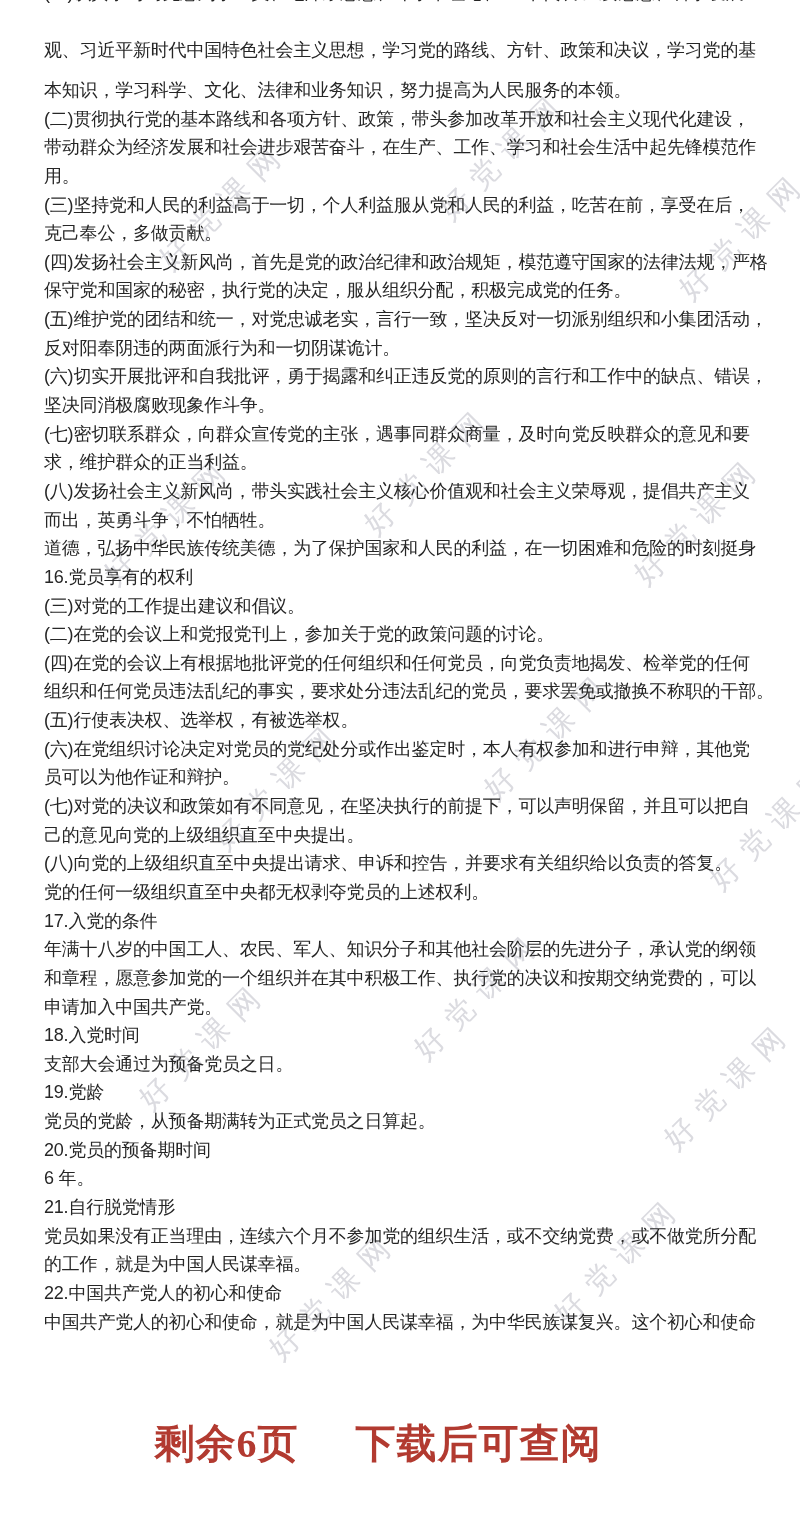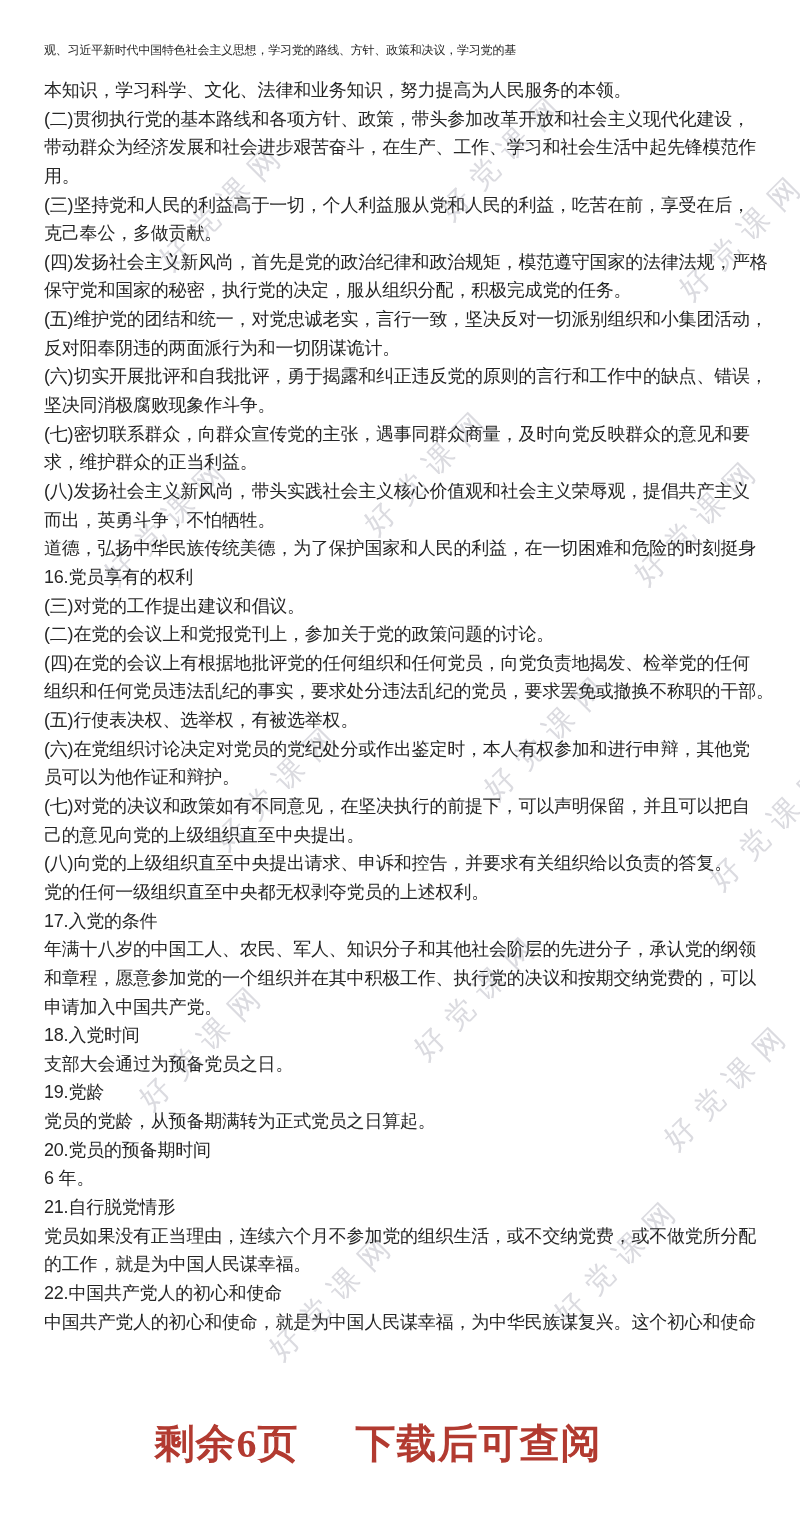--- a/index.html
+++ b/index.html
@@ -2,21 +2,21 @@
 <html><head>
 <meta charset="utf-8">
 <style>
   html,body{margin:0;padding:0;background:#ffffff;}
   .page{
     position:relative;width:800px;height:1525px;background:#ffffff;overflow:hidden;
     font-family:"Liberation Sans","DejaVu Sans",sans-serif;color:#262626;
   }
   .abs-line{
     position:absolute;left:44px;width:714px;white-space:nowrap;overflow:hidden;
-    font-size:12px;letter-spacing:-0.2px;line-height:28.6px;
+    font-size:18px;letter-spacing:-0.2px;line-height:28.6px;
   }
   #top-line-0{top:-21px;}
   #top-line-1{top:36px;}
   .body-lines{position:absolute;top:76px;left:44px;width:714px;}
   .bline{
     height:28.65px;line-height:28.65px;font-size:18px;letter-spacing:-0.2px;
     white-space:nowrap;overflow:visible;
   }
   .wm-layer{position:absolute;inset:0;pointer-events:none;}
   .wm{

